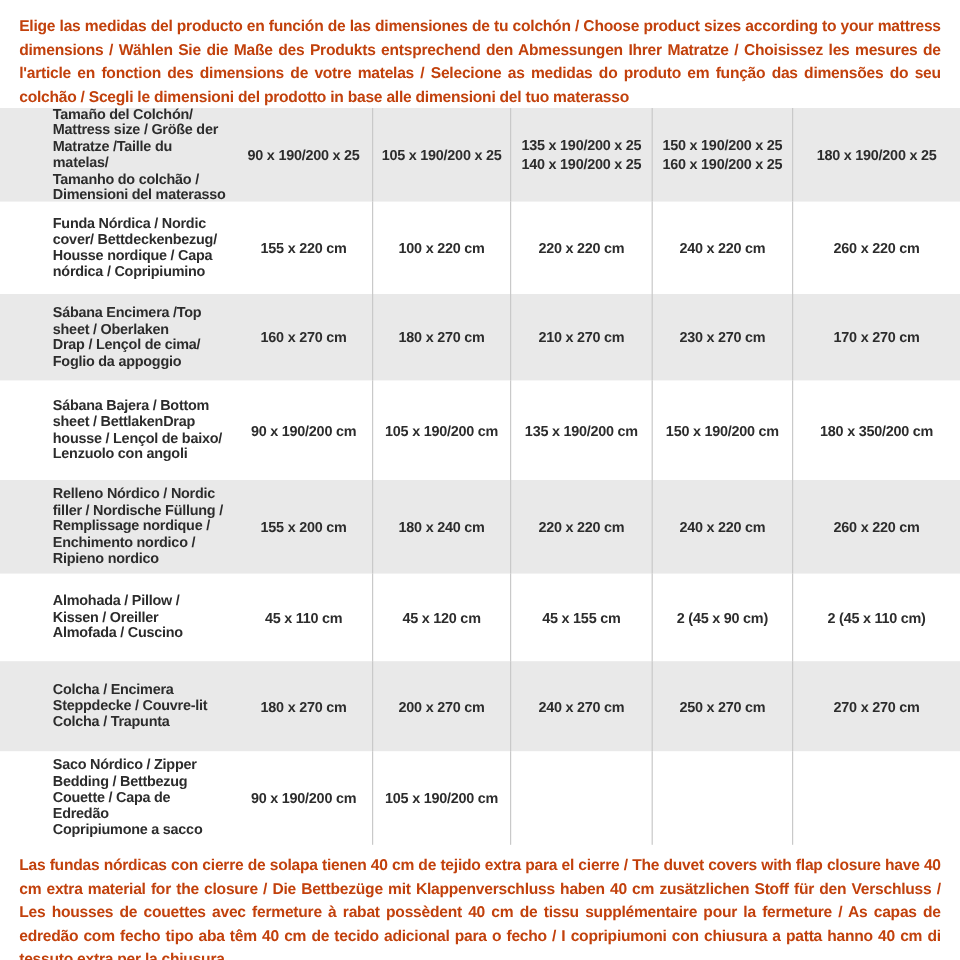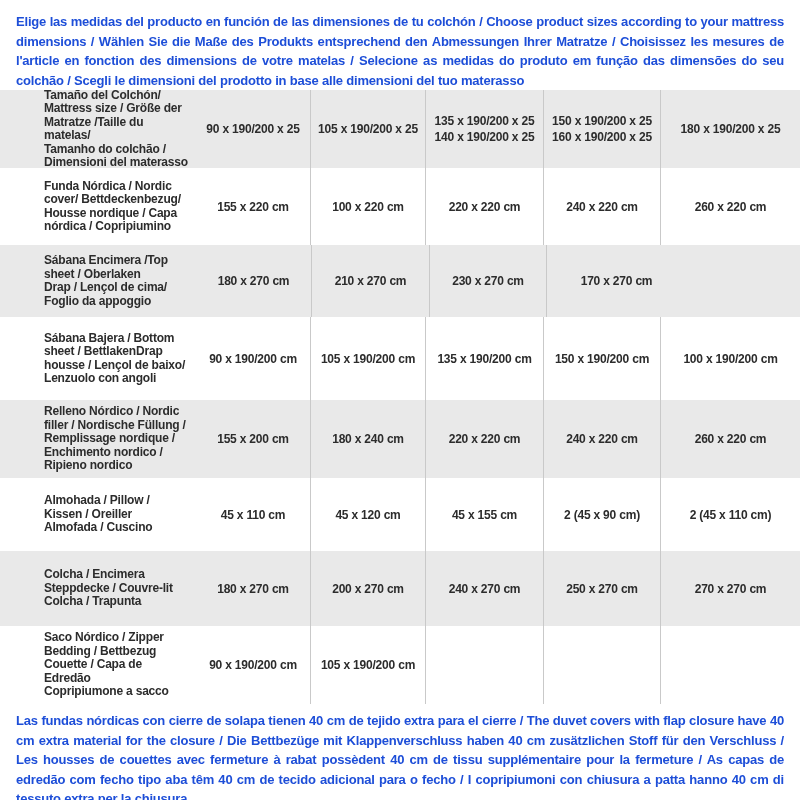--- a/index.html
+++ b/index.html
@@ -12,21 +12,21 @@
     font-family: "Liberation Sans", "DejaVu Sans", sans-serif;
   }
   .page {
     width: 800px;
     height: 800px;
     display: flex;
     flex-direction: column;
   }
   .intro, .footnote {
     font-weight: bold;
-    color: #1d4ed8;
+    color: #c2410c;
     font-size: 13px;
     line-height: 19.5px;
     letter-spacing: -0.2px;
     text-align: justify;
     padding: 0 16px;
     box-sizing: border-box;
     white-space: normal;
   }
   .intro {
     height: 103px;
@@ -112,36 +112,37 @@
       <div class="cell val c3">220 x 220 cm</div>
       <div class="cell val c4">240 x 220 cm</div>
       <div class="cell val c5">260 x 220 cm</div>
     </div>
 
     <div class="trow shade" style="height:72px">
       <div class="cell lbl">Sábana Encimera /Top
 sheet / Oberlaken
 Drap / Lençol de cima/
 Foglio da appoggio</div>
+      <div class="cell val c1">160 x 270 cm</div>
       <div class="cell val c2">180 x 270 cm</div>
       <div class="cell val c3">210 x 270 cm</div>
       <div class="cell val c4">230 x 270 cm</div>
       <div class="cell val c5">170 x 270 cm</div>
     </div>
 
     <div class="trow" style="height:83px">
       <div class="cell lbl">Sábana Bajera / Bottom
 sheet / BettlakenDrap
 housse / Lençol de baixo/
 Lenzuolo con angoli</div>
       <div class="cell val c1">90 x 190/200 cm</div>
       <div class="cell val c2">105 x 190/200 cm</div>
       <div class="cell val c3">135 x 190/200 cm</div>
       <div class="cell val c4">150 x 190/200 cm</div>
-      <div class="cell val c5">100 x 190/200 cm</div>
+      <div class="cell val c5">180 x 350/200 cm</div>
     </div>
 
     <div class="trow shade" style="height:78px">
       <div class="cell lbl">Relleno Nórdico / Nordic
 filler / Nordische Füllung /
 Remplissage nordique /
 Enchimento nordico /
 Ripieno nordico</div>
       <div class="cell val c1">155 x 200 cm</div>
       <div class="cell val c2">180 x 240 cm</div>

